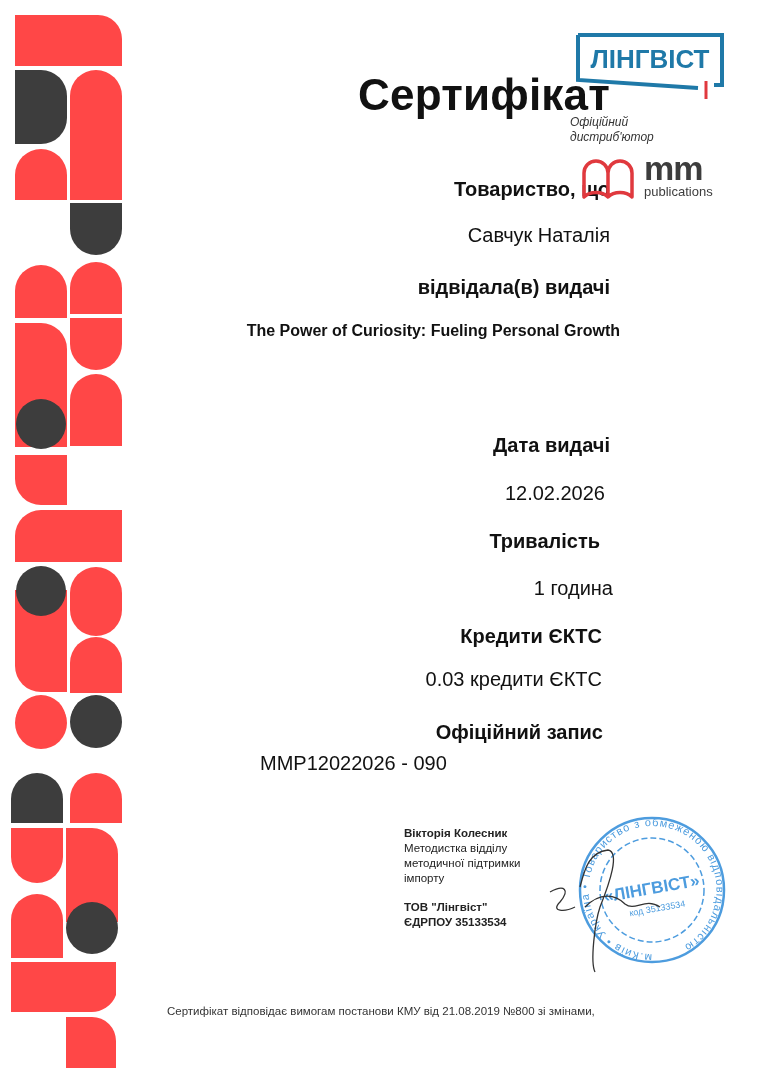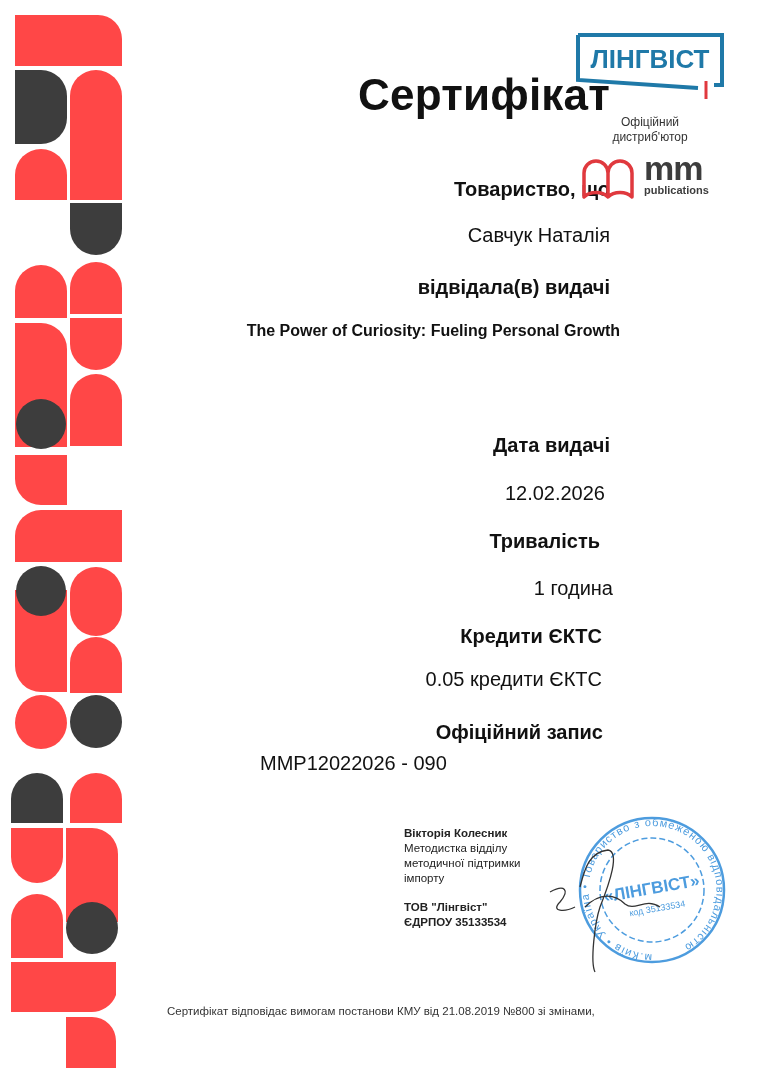--- a/index.html
+++ b/index.html
@@ -75,41 +75,41 @@
 <div class="center lbl" style="top:178px">Товариство, що</div>
 <div class="center val" style="top:224px">Савчук Наталія</div>
 <div class="center lbl" style="top:276px">відвідала(в) видачі</div>
 <div class="center event">The Power of Curiosity: Fueling Personal Growth</div>
 
 <div class="center lbl" style="top:434px">Дата видачі</div>
 <div class="center val" style="top:482px; left:155px">12.02.2026</div>
 <div class="center lbl" style="top:530px; left:150px">Тривалість</div>
 <div class="center val" style="top:577px; left:163px">1 година</div>
 <div class="center lbl" style="top:625px; left:152px">Кредити ЄКТС</div>
-<div class="center val" style="top:668px; left:152px">0.05 кредити ЄКТС</div>
+<div class="center val" style="top:668px; left:152px">0.03 кредити ЄКТС</div>
 <div class="center lbl" style="top:721px; left:153px">Офіційний запис</div>
 <div class="center val" style="top:752px; left:260px; width:auto; text-align:left">MMP12022026 - 090</div>
 
 <div class="logos">
   <svg width="160" height="80" viewBox="0 0 160 80" xmlns="http://www.w3.org/2000/svg">
     <path d="M8 10 H152 V60 H144 M8 10 V55 L128 63" fill="none" stroke="#1F79A8" stroke-width="4"></path>
     <line x1="136" y1="56" x2="136" y2="74" stroke="#E0393E" stroke-width="3"></line>
     <text x="80" y="43" text-anchor="middle" font-family="Liberation Sans, sans-serif" font-weight="700" font-size="26" fill="#1F79A8">ЛІНГВІСТ</text>
   </svg>
-  <div style="text-align:center; font-size:12px; line-height:15px; color:#333; margin-top:6px; width:160px;">
+  <div style="font-size:12px; line-height:15px; color:#333; margin-top:6px; width:160px;font-style:italic;">
     <div>Офіційний</div>
     <div>дистриб'ютор</div>
   </div>
   <div style="display:flex; align-items:flex-start; margin-top:12px; margin-left:10px;">
     <svg width="58" height="46" viewBox="0 0 58 46" xmlns="http://www.w3.org/2000/svg">
       <path d="M4 40 V16 A12 12 0 0 1 28 16 V40 C22 34 10 34 4 40 Z M28 16 A12 12 0 0 1 52 16 V40 C46 34 34 34 28 40" fill="none" stroke="#E0393E" stroke-width="3.5" stroke-linejoin="round"></path>
     </svg>
     <div style="margin-left:6px; line-height:1;">
       <div style="font-size:34px; font-weight:700; color:#3D3D3D; letter-spacing:-1px; margin-top:-6px;">mm</div>
-      <div style="font-size:11px; font-weight:700; color:#3D3D3D;">publications</div>
+      <div style="font-size:13px; font-weight:400; color:#3D3D3D;">publications</div>
     </div>
   </div>
 </div>
 
 <div class="sig">
   <div><b>Вікторія Колесник</b></div>
   <div>Методистка відділу</div>
   <div>методичної підтримки</div>
   <div>імпорту</div>
   <div style="height:14px"></div>

